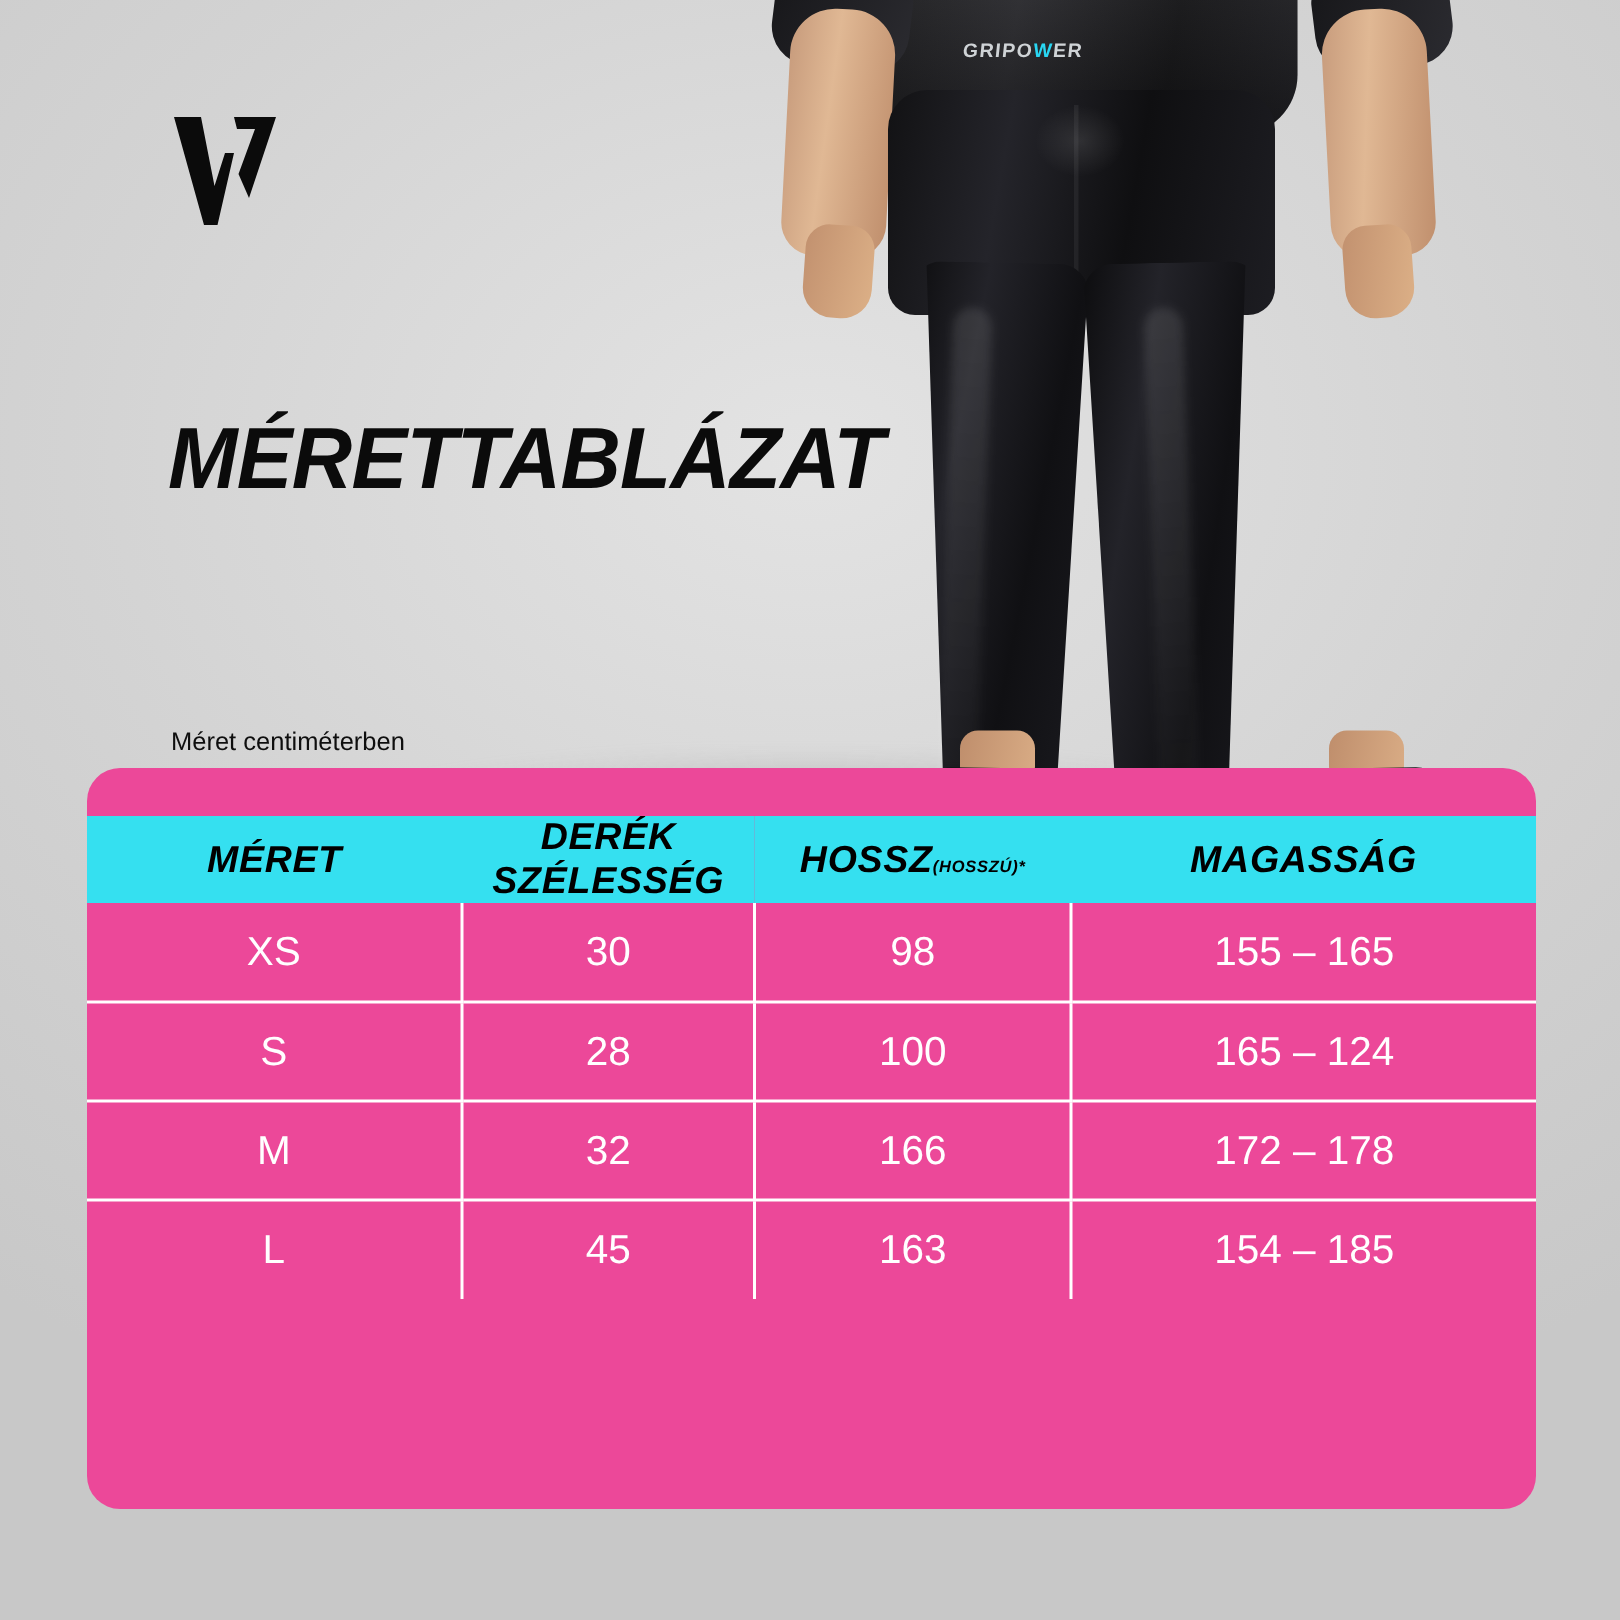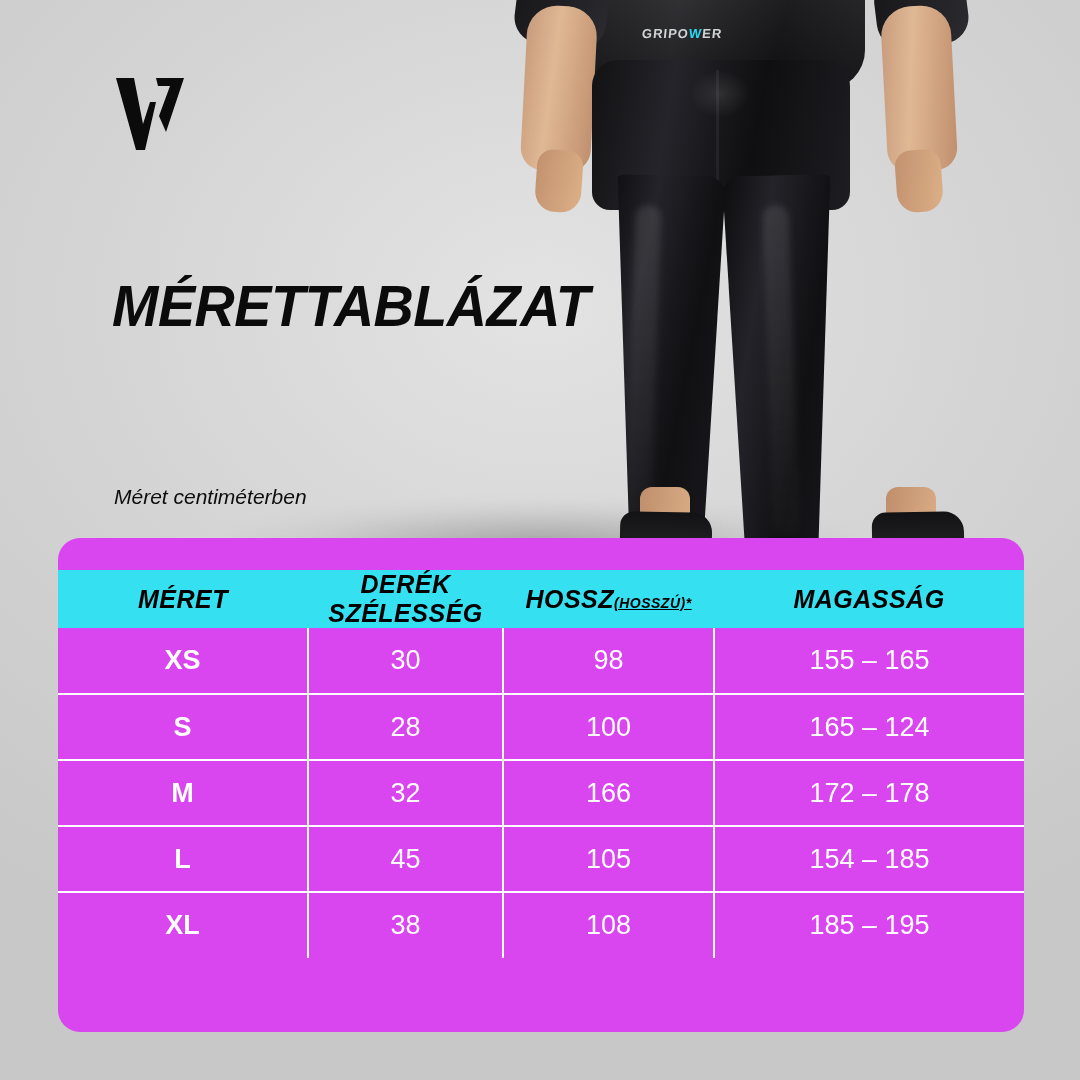--- a/index.html
+++ b/index.html
@@ -169,33 +169,32 @@
     letter-spacing: -0.5px;
     color: #0b0b0b;
     font-family: "Liberation Sans", sans-serif;
     transform: scaleX(0.96);
     transform-origin: left center;
   }
 
   .subnote {
     position: absolute;
     left: 114px; top: 485px;
-    font-size: 21px;
-    font-style: italic;
+    font-size: 17px;
     color: #0e0e0e;
     font-family: "Liberation Sans", sans-serif;
   }
 
   
   .card {
     position: absolute;
-    left: 58px; top: 538px;
+    left: 58px; top: 512px;
     width: 966px;
     height: 494px;
-    background: #d946ef;
+    background: #ec4899;
     border-radius: 22px;
     overflow: hidden;
   }
   table {
     position: absolute;
     left: 0; top: 32px;
     width: 966px;
     border-collapse: collapse;
     table-layout: fixed;
   }
@@ -204,36 +203,35 @@
     color: #000;
     height: 58px;
     font-size: 25px;
     font-weight: 900;
     font-style: italic;
     letter-spacing: 0.5px;
     font-family: "Liberation Sans", sans-serif;
     vertical-align: middle;
   }
   thead th .sup {
-    font-size: 14px;
+    font-size: 11px;
     font-weight: 900;
-    text-decoration: underline;
   }
   tbody td {
     color: #fff;
     height: 66px;
     font-size: 27px;
     text-align: center;
     font-family: "Liberation Sans", sans-serif;
     border-bottom: 2px solid #ffffff;
     border-right: 2px solid #ffffff;
   }
   tbody tr:last-child td { border-bottom: none; }
   tbody td:last-child { border-right: none; }
-  tbody td.first { border-left: none; font-weight: bold; }
+  tbody td.first { border-left: none; }
 
   col.c1 { width: 250px; }
   col.c2 { width: 195px; }
   col.c3 { width: 211px; }
   col.c4 { width: 310px; }
 </style>
 </head>
 <body>
 
 <div class="photo-stage">
@@ -309,24 +307,18 @@
       </tr>
       <tr>
         <td class="first">M</td>
         <td>32</td>
         <td>166</td>
         <td>172 – 178</td>
       </tr>
       <tr>
         <td class="first">L</td>
         <td>45</td>
-        <td>105</td>
+        <td>163</td>
         <td>154 – 185</td>
-      </tr>
-      <tr>
-        <td class="first">XL</td>
-        <td>38</td>
-        <td>108</td>
-        <td>185 – 195</td>
       </tr>
     </tbody>
   </table>
 </div>
 
 </body></html>

